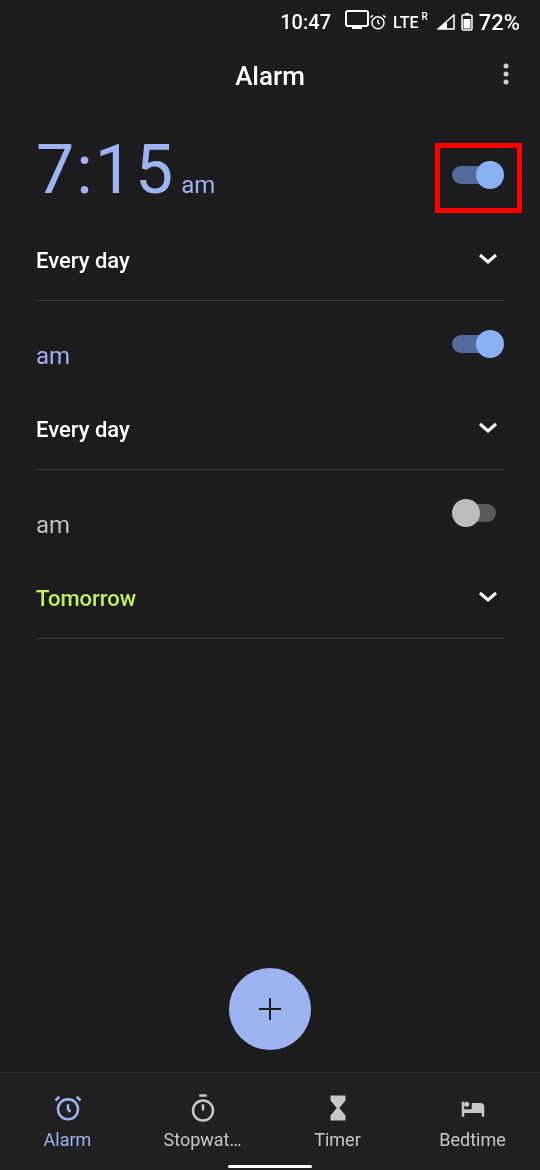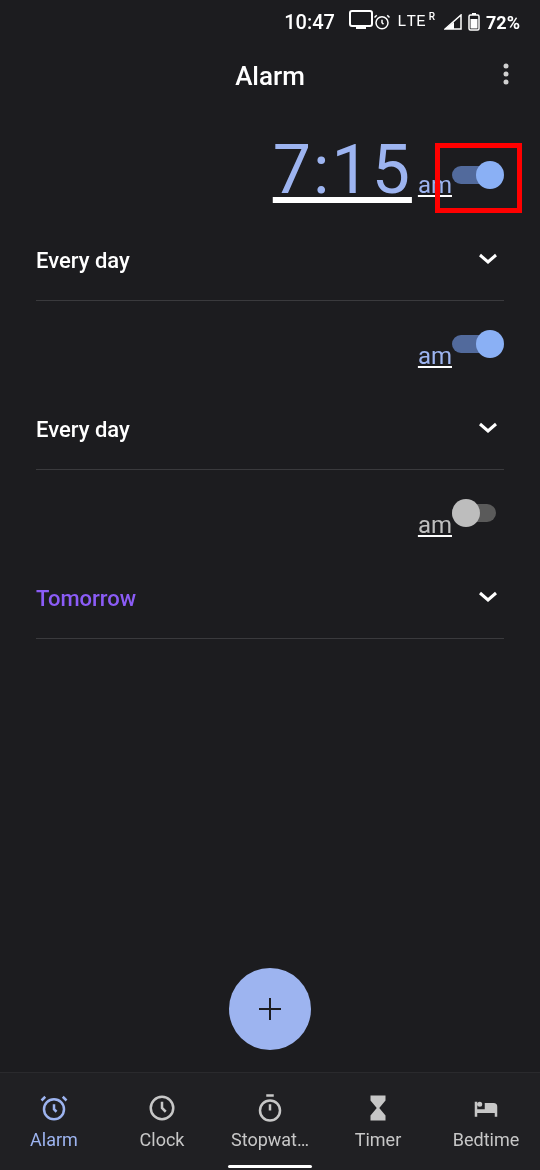--- a/index.html
+++ b/index.html
@@ -44,22 +44,21 @@
     display: flex; align-items: center; justify-content: center;
     border-radius: 50%;
   }
 
   
   .alarms { padding: 0 36px; }
   .alarm-item { padding-top: 28px; }
   .alarm-time-row {
     display: flex;
     align-items: flex-end;
-    justify-content: flex-end;
-    text-decoration: underline;
+    justify-content: space-between;
   }
   .alarm-time-left { display: flex; align-items: baseline; gap: 6px; }
   .alarm-time {
     font-size: 68px;
     font-weight: 400;
     letter-spacing: 2px;
     line-height: 1;
   }
   .alarm-ampm {
     font-size: 24px;
@@ -72,21 +71,21 @@
   .alarm-schedule-row {
     margin-top: 40px;
     display: flex;
     align-items: center;
     justify-content: space-between;
     padding-bottom: 24px;
     border-bottom: 1px solid #3a3a3d;
   }
   .alarm-schedule { font-size: 22px; font-weight: 500; }
   .on .alarm-schedule { color: #ffffff; }
-  .off .alarm-schedule { color: #8b5cf6; }
+  .off .alarm-schedule { color: #bef264; }
   .expand-btn { width: 32px; height: 32px; display:flex; align-items:center; justify-content:center; }
 
   
   .toggle {
     position: relative;
     width: 52px; height: 30px;
     display: flex; align-items: center;
     margin-bottom: 14px;
   }
   .toggle-track {
@@ -169,36 +168,36 @@
     </span>
   </div>
   <div class="status-right">
     <span>
       <svg width="18" height="18" viewBox="0 0 24 24" fill="none" stroke="#fff" stroke-width="2">
           <circle cx="12" cy="13" r="8"></circle>
           <path d="M12 9v4l2 2"></path>
           <path d="M5 3l-3 3M19 3l3 3"></path>
         </svg>
     </span>
-    <span style="font-size:16px;font-weight:500;font-family:Liberation Mono, monospace;">LTE</span>
+    <span style="font-size:16px;font-weight:500;">LTE</span>
     <span style="font-size:10px;position:relative;top:-6px;left:-3px;">R</span>
     <span>
       <svg width="18" height="16" viewBox="0 0 18 16">
           <path d="M1 15 L17 15 L17 1 Z" fill="none" stroke="#fff" stroke-width="1.5"></path>
           <path d="M1 15 L10 15 L10 8 Z" fill="#fff"></path>
         </svg>
     </span>
     <span>
       <svg width="12" height="18" viewBox="0 0 12 18">
           <rect x="1" y="2" width="10" height="15" rx="1.5" fill="none" stroke="#fff" stroke-width="1.5"></rect>
           <rect x="4" y="0" width="4" height="2" fill="#fff"></rect>
           <rect x="2.5" y="6" width="7" height="9.5" fill="#fff"></rect>
         </svg>
     </span>
-    <span style="font-size:18px;font-weight:bold;">72%</span>
+    <span style="font-size:22px;">72%</span>
   </div>
 </div>
 
 <div class="app-bar">
   <div class="app-bar-title">Alarm</div>
   <div class="more-btn">
     <span>
       <svg width="6" height="24" viewBox="0 0 6 24" fill="#d0d0d0">
           <circle cx="3" cy="4" r="2.5"></circle>
           <circle cx="3" cy="12" r="2.5"></circle>
@@ -298,29 +297,20 @@
           <circle cx="12" cy="13" r="8"></circle>
           <path d="M12 9v4l2 2"></path>
           <path d="M5 3l-3 3M19 3l3 3"></path>
         </svg>
     </span>
     <span>Alarm</span>
   </div>
   <div class="nav-item">
     <span>
       <svg width="30" height="30" viewBox="0 0 24 24" fill="none" stroke="currentColor" stroke-width="2">
-          <circle cx="12" cy="12" r="9"></circle>
-          <path d="M12 7v5l3 3"></path>
-        </svg>
-    </span>
-    <span>Clock</span>
-  </div>
-  <div class="nav-item">
-    <span>
-      <svg width="30" height="30" viewBox="0 0 24 24" fill="none" stroke="currentColor" stroke-width="2">
           <circle cx="12" cy="14" r="8"></circle>
           <path d="M12 9v5"></path>
           <path d="M9 2h6"></path>
         </svg>
     </span>
     <span>Stopwat…</span>
   </div>
   <div class="nav-item">
     <span>
       <svg width="30" height="30" viewBox="0 0 24 24" fill="currentColor">

